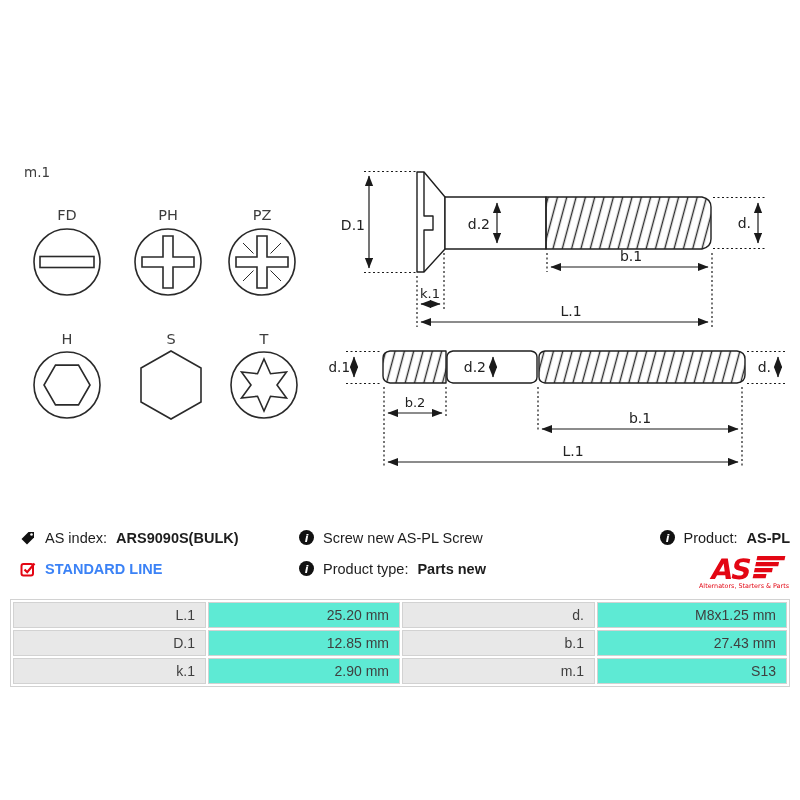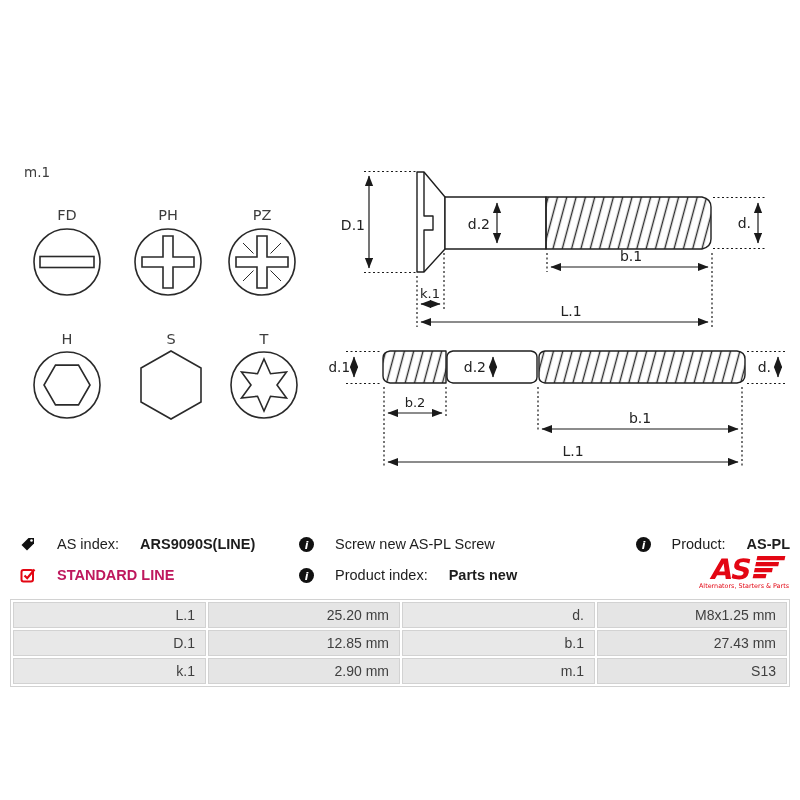--- a/index.html
+++ b/index.html
@@ -1,37 +1,37 @@
 <!DOCTYPE html>
 <html><head>
 <meta charset="utf-8">
 <style>
   html,body{margin:0;padding:0;background:#fff;}
   .page{position:relative;width:800px;height:800px;background:#fff;overflow:hidden;
         font-family:"Liberation Sans",sans-serif;}
   svg text{font-family:"DejaVu Sans","Liberation Sans",sans-serif;}
   .diagram{position:absolute;left:0;top:0;}
   
-  .inforow{display:flex;align-items:flex-end;gap:21px;height:22px;white-space:nowrap;
+  .inforow{display:flex;align-items:flex-start;gap:9px;height:22px;white-space:nowrap;
            font-size:14.5px;color:#1d1d1d;}
   .inforow + .inforow{margin-top:9px;}
   .info-col1{position:absolute;left:20px;top:530px;}
   .info-col2{position:absolute;left:299px;top:530px;}
   .info-col3{position:absolute;right:10px;top:530px;}
   .info-col3 .inforow{justify-content:flex-end;}
   .b{font-weight:700;}
-  .red{color:#be185d;font-weight:700;}
+  .red{color:#3b82f6;font-weight:700;}
   .logo-wrap{display:flex;justify-content:flex-end;margin-top:1px;}
   
   .specs{position:absolute;left:10px;top:599px;width:780px;border-collapse:separate;
          border-spacing:2px;table-layout:fixed;border:1px solid #d2d2d2;background:#fff;}
   .specs td{height:24px;border:1px solid #d2d2d2;text-align:right;padding:0 10px;
             font-size:14px;color:#3f3f3f;}
   .specs td.lbl{background:#e8e8e8;}
-  .specs td.val{background:#e5e5e5;}
+  .specs td.val{background:#5eead4;}
 </style>
 </head>
 <body>
 
 <div class="page">
 
   <svg class="diagram" width="800" height="520" viewBox="0 0 800 520">
     <defs>
       <pattern id="hatch" patternUnits="userSpaceOnUse" width="9" height="9" patternTransform="rotate(15)">
         <line x1="4.5" y1="-1" x2="4.5" y2="10" stroke="#2b2b2b" stroke-width="1.4"></line>
@@ -156,21 +156,21 @@
     </g>
   </svg>
 
   <div class="info-col1">
     <div class="inforow">
       <svg width="16" height="16" viewBox="0 0 16 16">
         <path d="M1.5,9 L8.5,2 H14 V7.5 L7,14.5 Z" fill="#111"></path>
         <circle cx="11.5" cy="4.5" r="1.3" fill="#fff"></circle>
       </svg>
       <span>AS index:</span>
-      <span class="b">ARS9090S(LINE)</span>
+      <span class="b">ARS9090S(BULK)</span>
     </div>
     <div class="inforow">
       <svg width="16" height="16" viewBox="0 0 16 16">
         <rect x="1.5" y="3" width="11.5" height="11.5" rx="2" fill="none" stroke="#e30613" stroke-width="2"></rect>
         <path d="M4.5,8.5 L7.2,11.2 L14.5,2.5" fill="none" stroke="#e30613" stroke-width="2.2"></path>
       </svg>
       <span class="red">STANDARD LINE</span>
     </div>
   </div>
 
@@ -180,21 +180,21 @@
         <circle cx="7.5" cy="7.5" r="7.5" fill="#111"></circle>
         <text x="7.5" y="11.5" text-anchor="middle" fill="#fff" font-size="10.5" font-weight="bold" font-family="DejaVu Serif,serif" font-style="italic">i</text>
       </svg>
       <span>Screw new AS-PL Screw</span>
     </div>
     <div class="inforow">
       <svg width="15" height="15" viewBox="0 0 15 15">
         <circle cx="7.5" cy="7.5" r="7.5" fill="#111"></circle>
         <text x="7.5" y="11.5" text-anchor="middle" fill="#fff" font-size="10.5" font-weight="bold" font-family="DejaVu Serif,serif" font-style="italic">i</text>
       </svg>
-      <span>Product index:</span>
+      <span>Product type:</span>
       <span class="b">Parts new</span>
     </div>
   </div>
 
   <div class="info-col3">
     <div class="inforow">
       <svg width="15" height="15" viewBox="0 0 15 15">
         <circle cx="7.5" cy="7.5" r="7.5" fill="#111"></circle>
         <text x="7.5" y="11.5" text-anchor="middle" fill="#fff" font-size="10.5" font-weight="bold" font-family="DejaVu Serif,serif" font-style="italic">i</text>
       </svg>

